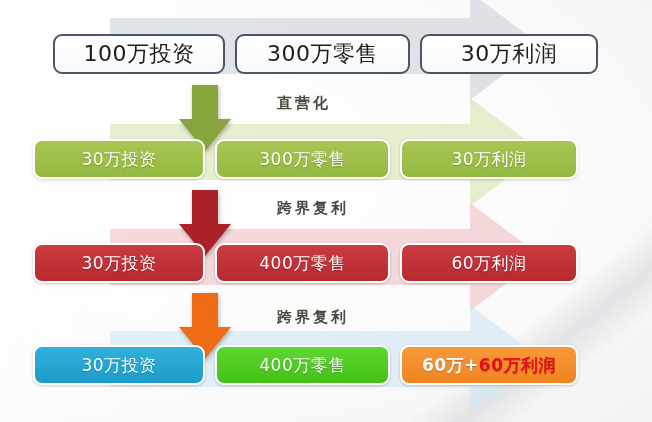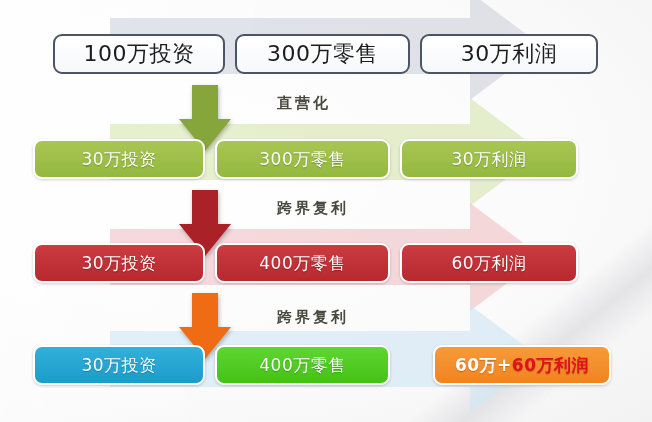--- a/index.html
+++ b/index.html
@@ -89,21 +89,20 @@
     background:linear-gradient(#5fd632,#43c215);
     border:2px solid #ffffff;color:#ffffff;
     box-shadow:0 1px 3px rgba(0,0,0,.2);
     text-shadow:0 1px 1px rgba(30,110,10,.5);
   }
   .b-orange{
     background:linear-gradient(#f79a3a,#ef8420);
     border:2px solid #ffffff;color:#ffffff;
     box-shadow:0 1px 3px rgba(0,0,0,.2);
     text-shadow:0 1px 1px rgba(150,70,5,.5);
-    margin-left:33px;
   }
   .hot{color:#e1121a;font-weight:bold;text-shadow:0 1px 1px rgba(120,10,10,.35);}
   .b-orange .w{font-weight:bold;}
 
   
   .darrow{position:absolute;width:52px;height:66px;}
   .darrow .shaft{
     position:absolute;left:13px;top:0;width:26px;height:36px;
   }
   .darrow .tip{

